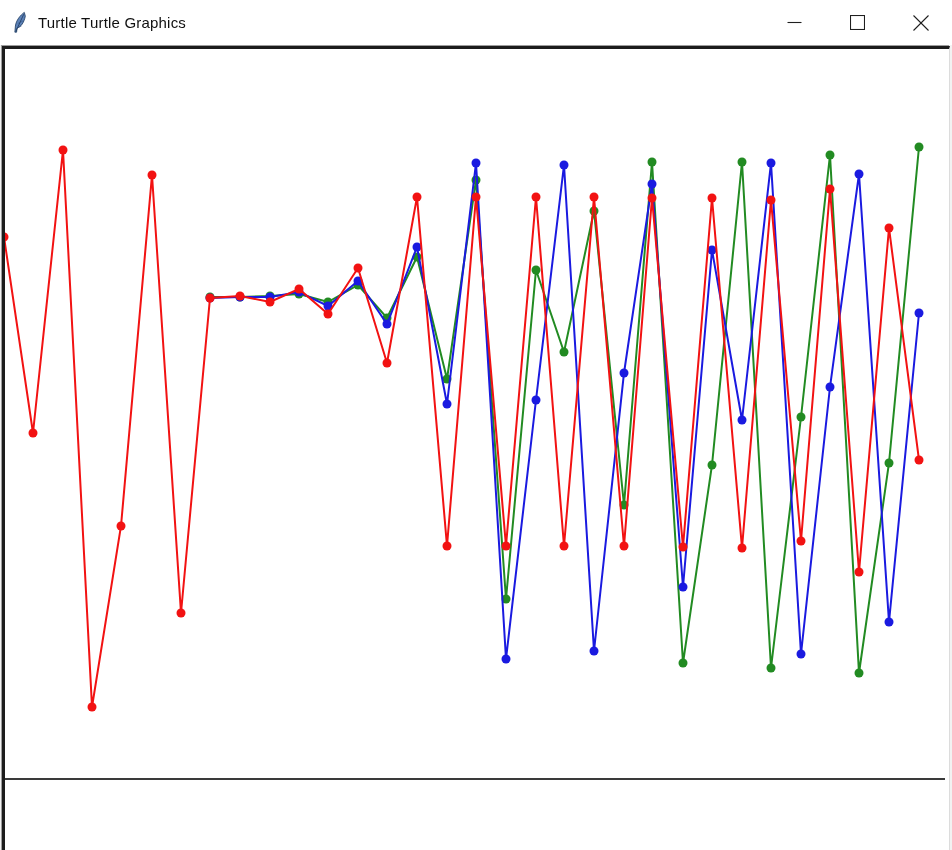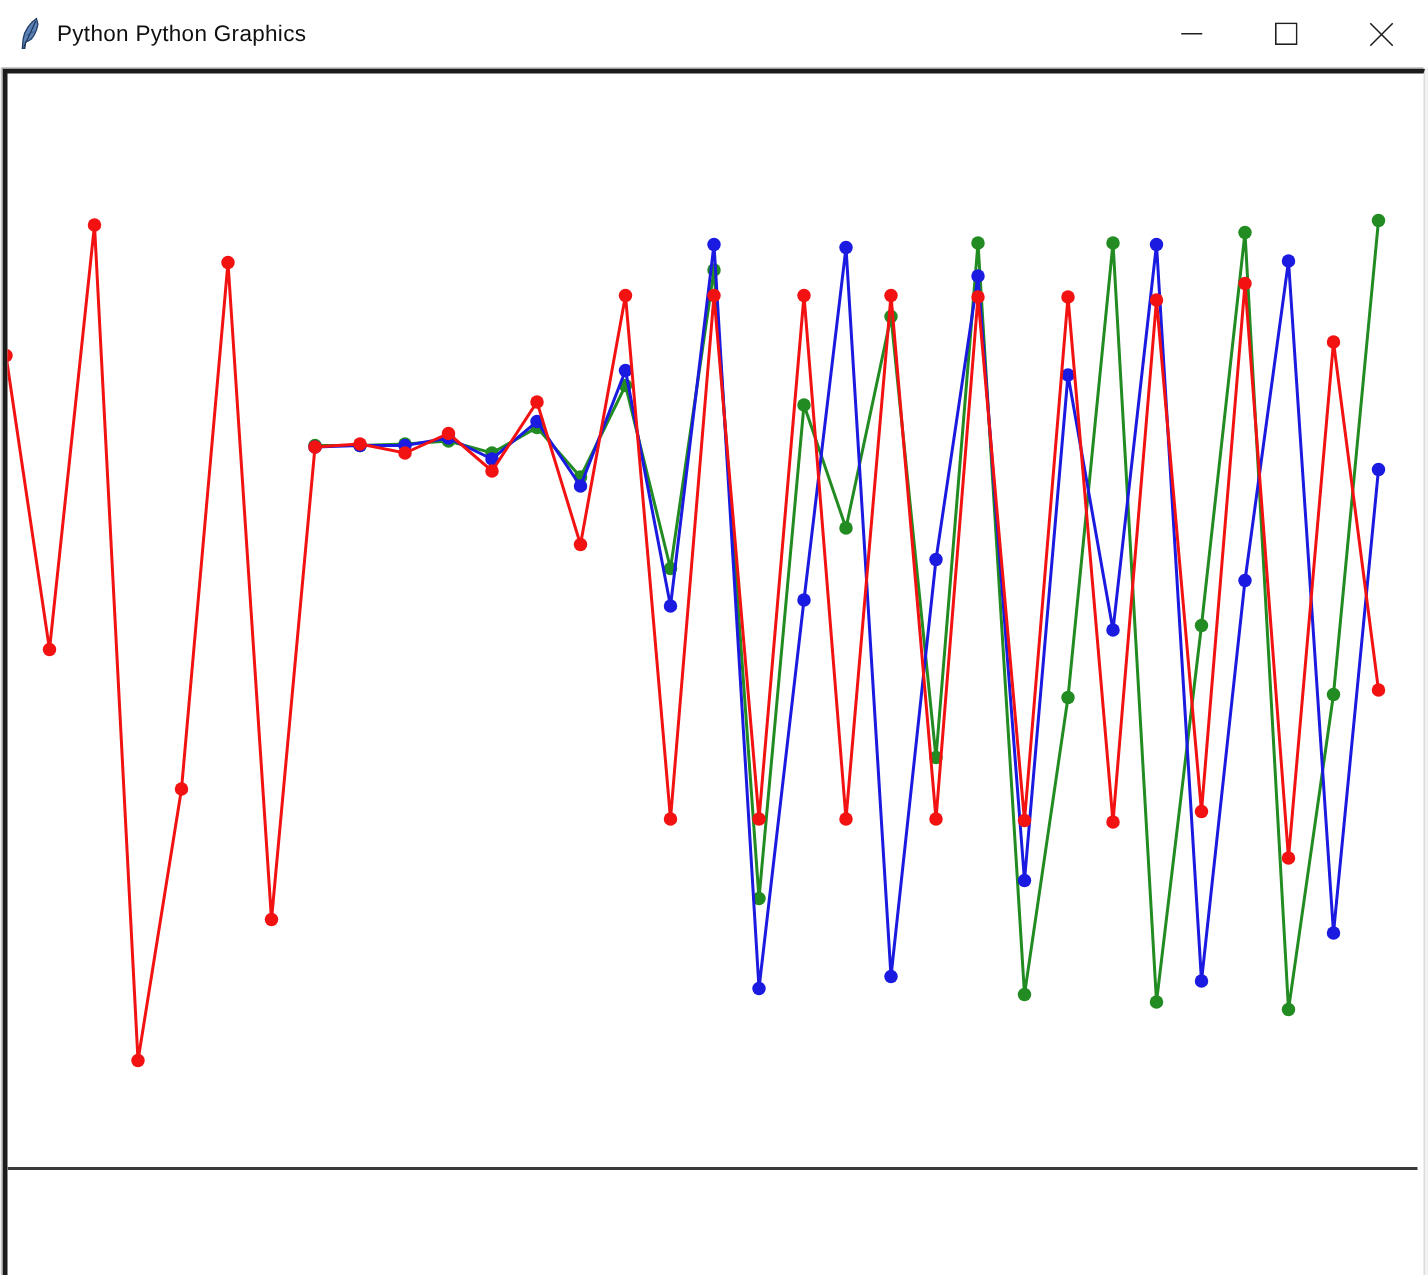--- a/index.html
+++ b/index.html
@@ -31,21 +31,21 @@
 </style>
 </head>
 <body>
 
 <div class="titlebar">
   <svg class="app-icon" viewBox="0 0 20 26">
     <path d="M14.8 1.2 C10.4 4.2 5.6 10.2 4.9 16.4 L4.3 23.2 L6.2 23.2 L6.7 18.6 C11.2 17.4 14.6 12.2 15.9 5.4 Z" fill="#5d82b8" stroke="#1d3a5f" stroke-width="0.9"></path>
     <path d="M5.4 22.4 L14.2 3.2" stroke="#16304f" stroke-width="0.8" fill="none"></path>
     <path d="M6.6 18.4 L11.8 16.2 M7.6 13.6 L13.4 10.6" stroke="#2c4f7c" stroke-width="0.6" fill="none"></path>
   </svg>
-  <span class="title">Python Python Graphics</span>
+  <span class="title">Turtle Turtle Graphics</span>
 
   <div class="controls">
     <button class="ctl" aria-label="Minimize">
       <svg width="15" height="3">
         <line x1="0.5" y1="1.5" x2="14.5" y2="1.5" stroke="#1f1f1f" stroke-width="1.1"></line>
       </svg>
     </button>
     <button class="ctl" aria-label="Maximize">
       <svg width="15" height="15">
         <rect x="0.5" y="0.5" width="14" height="14" fill="none" stroke="#1f1f1f" stroke-width="1.1"></rect>

